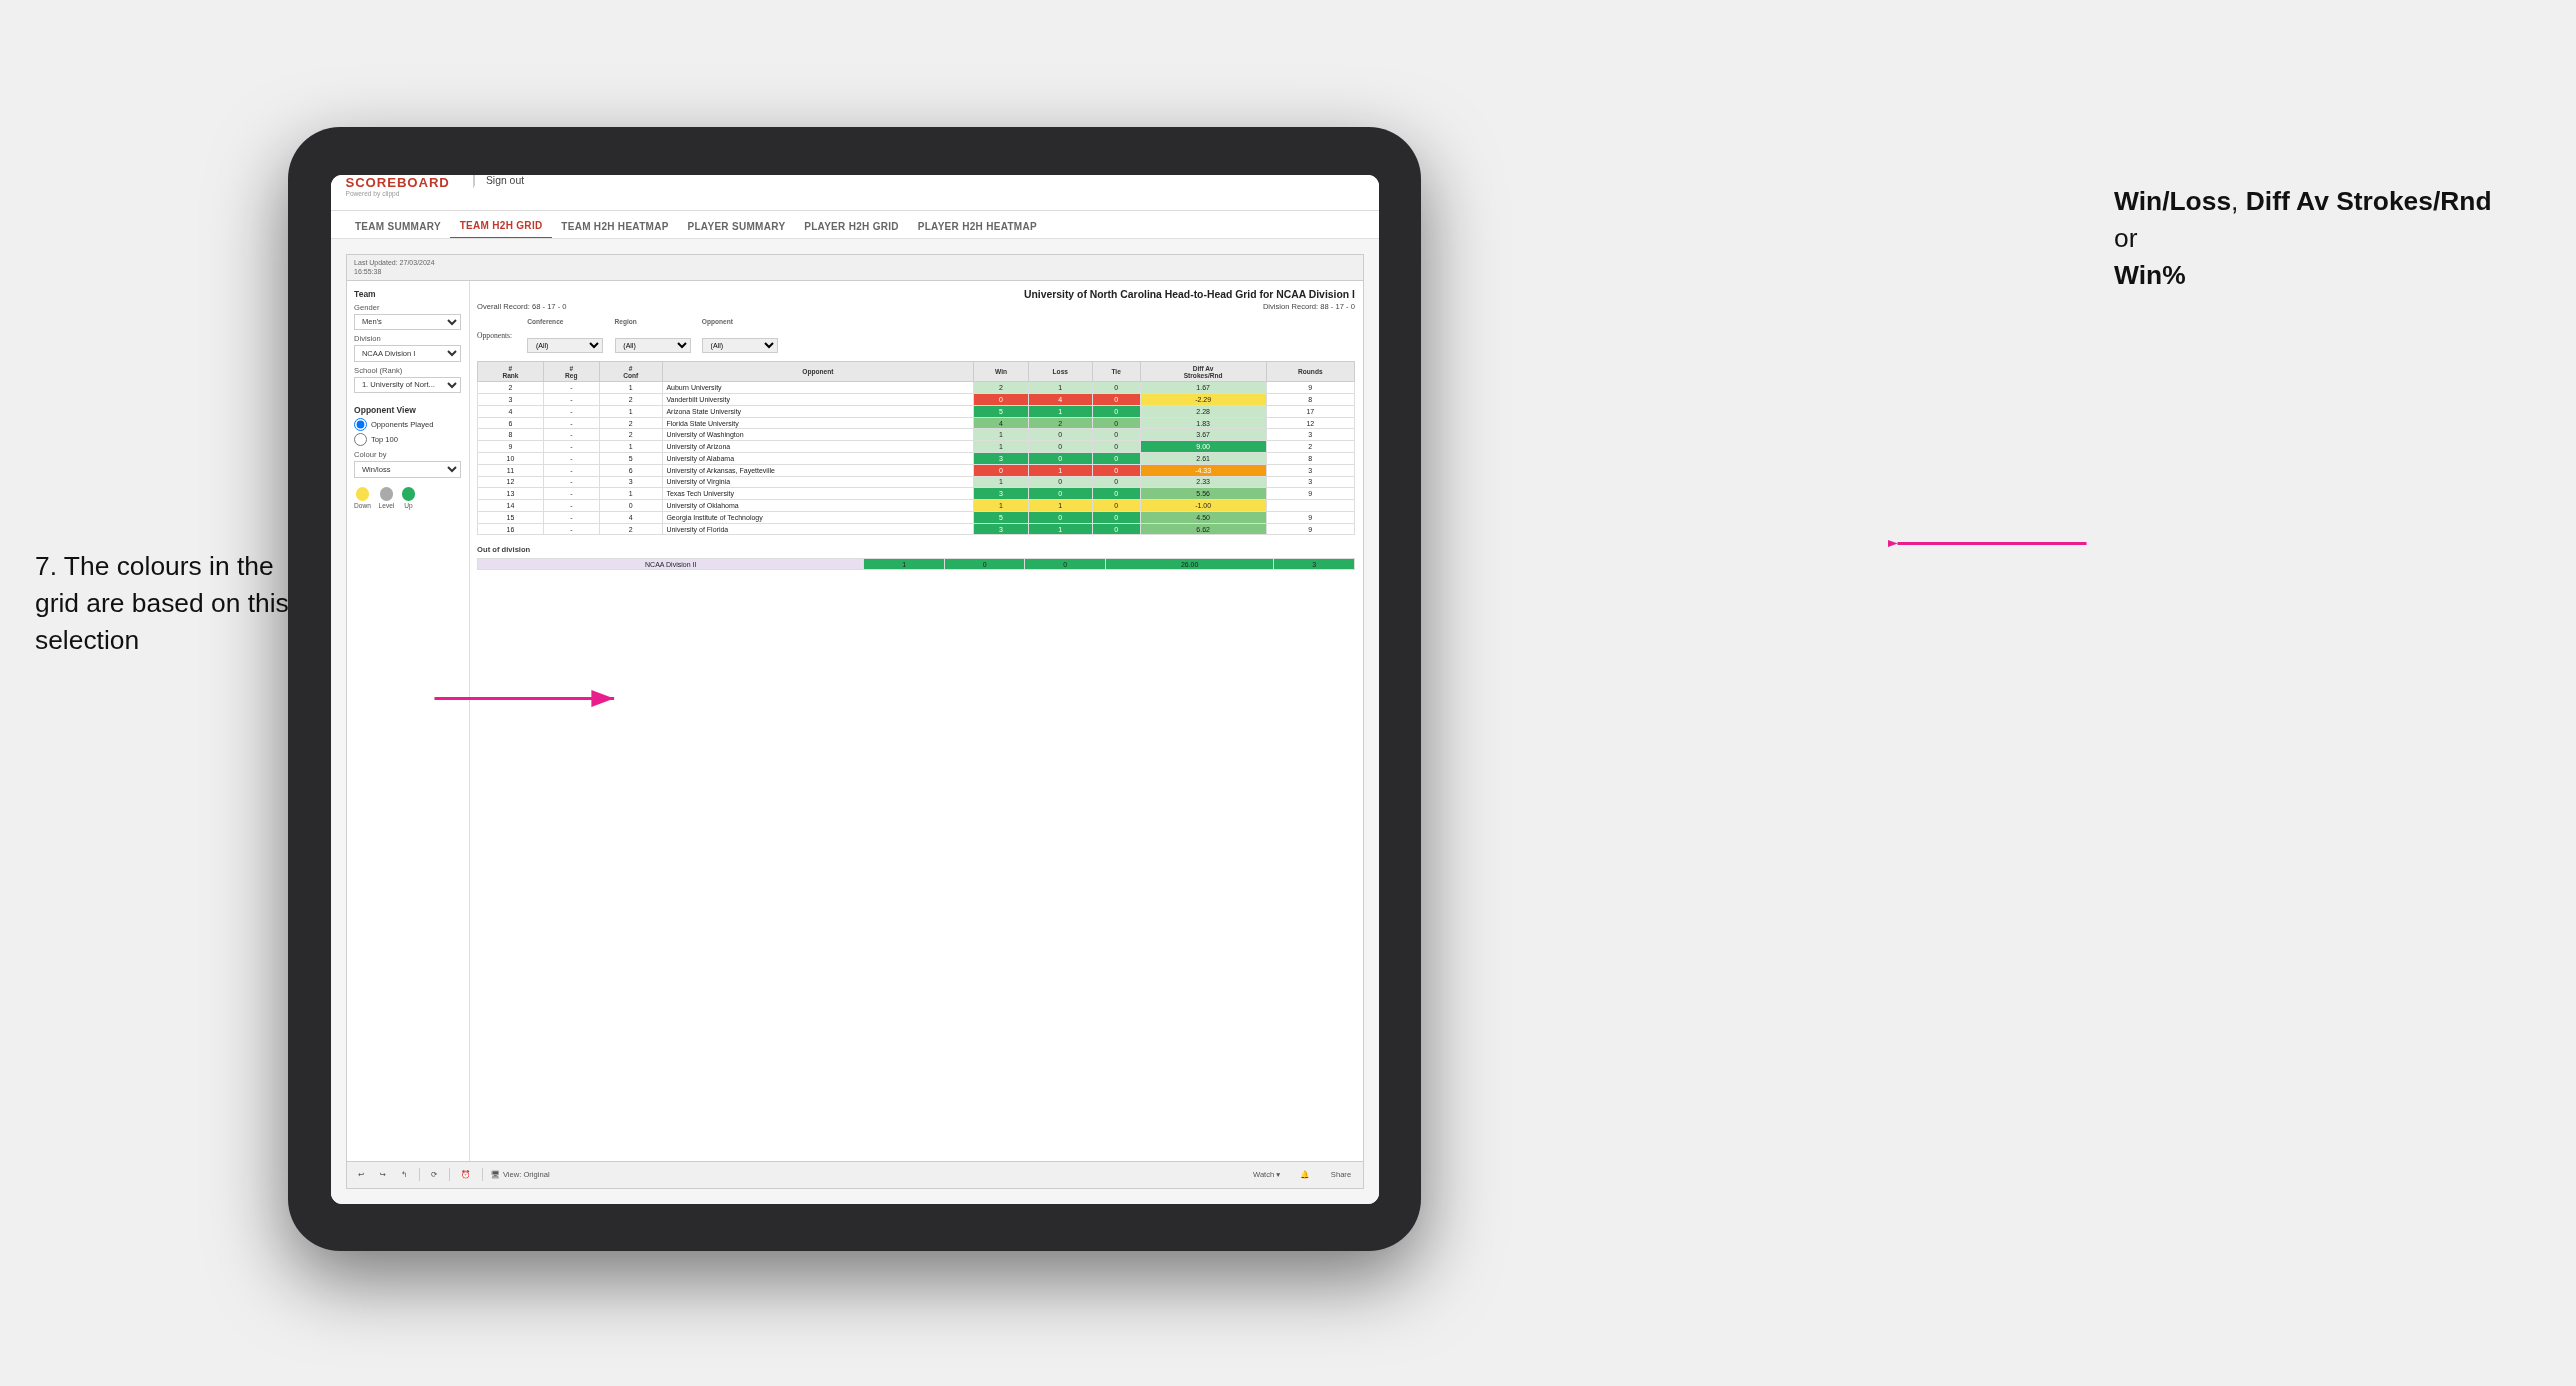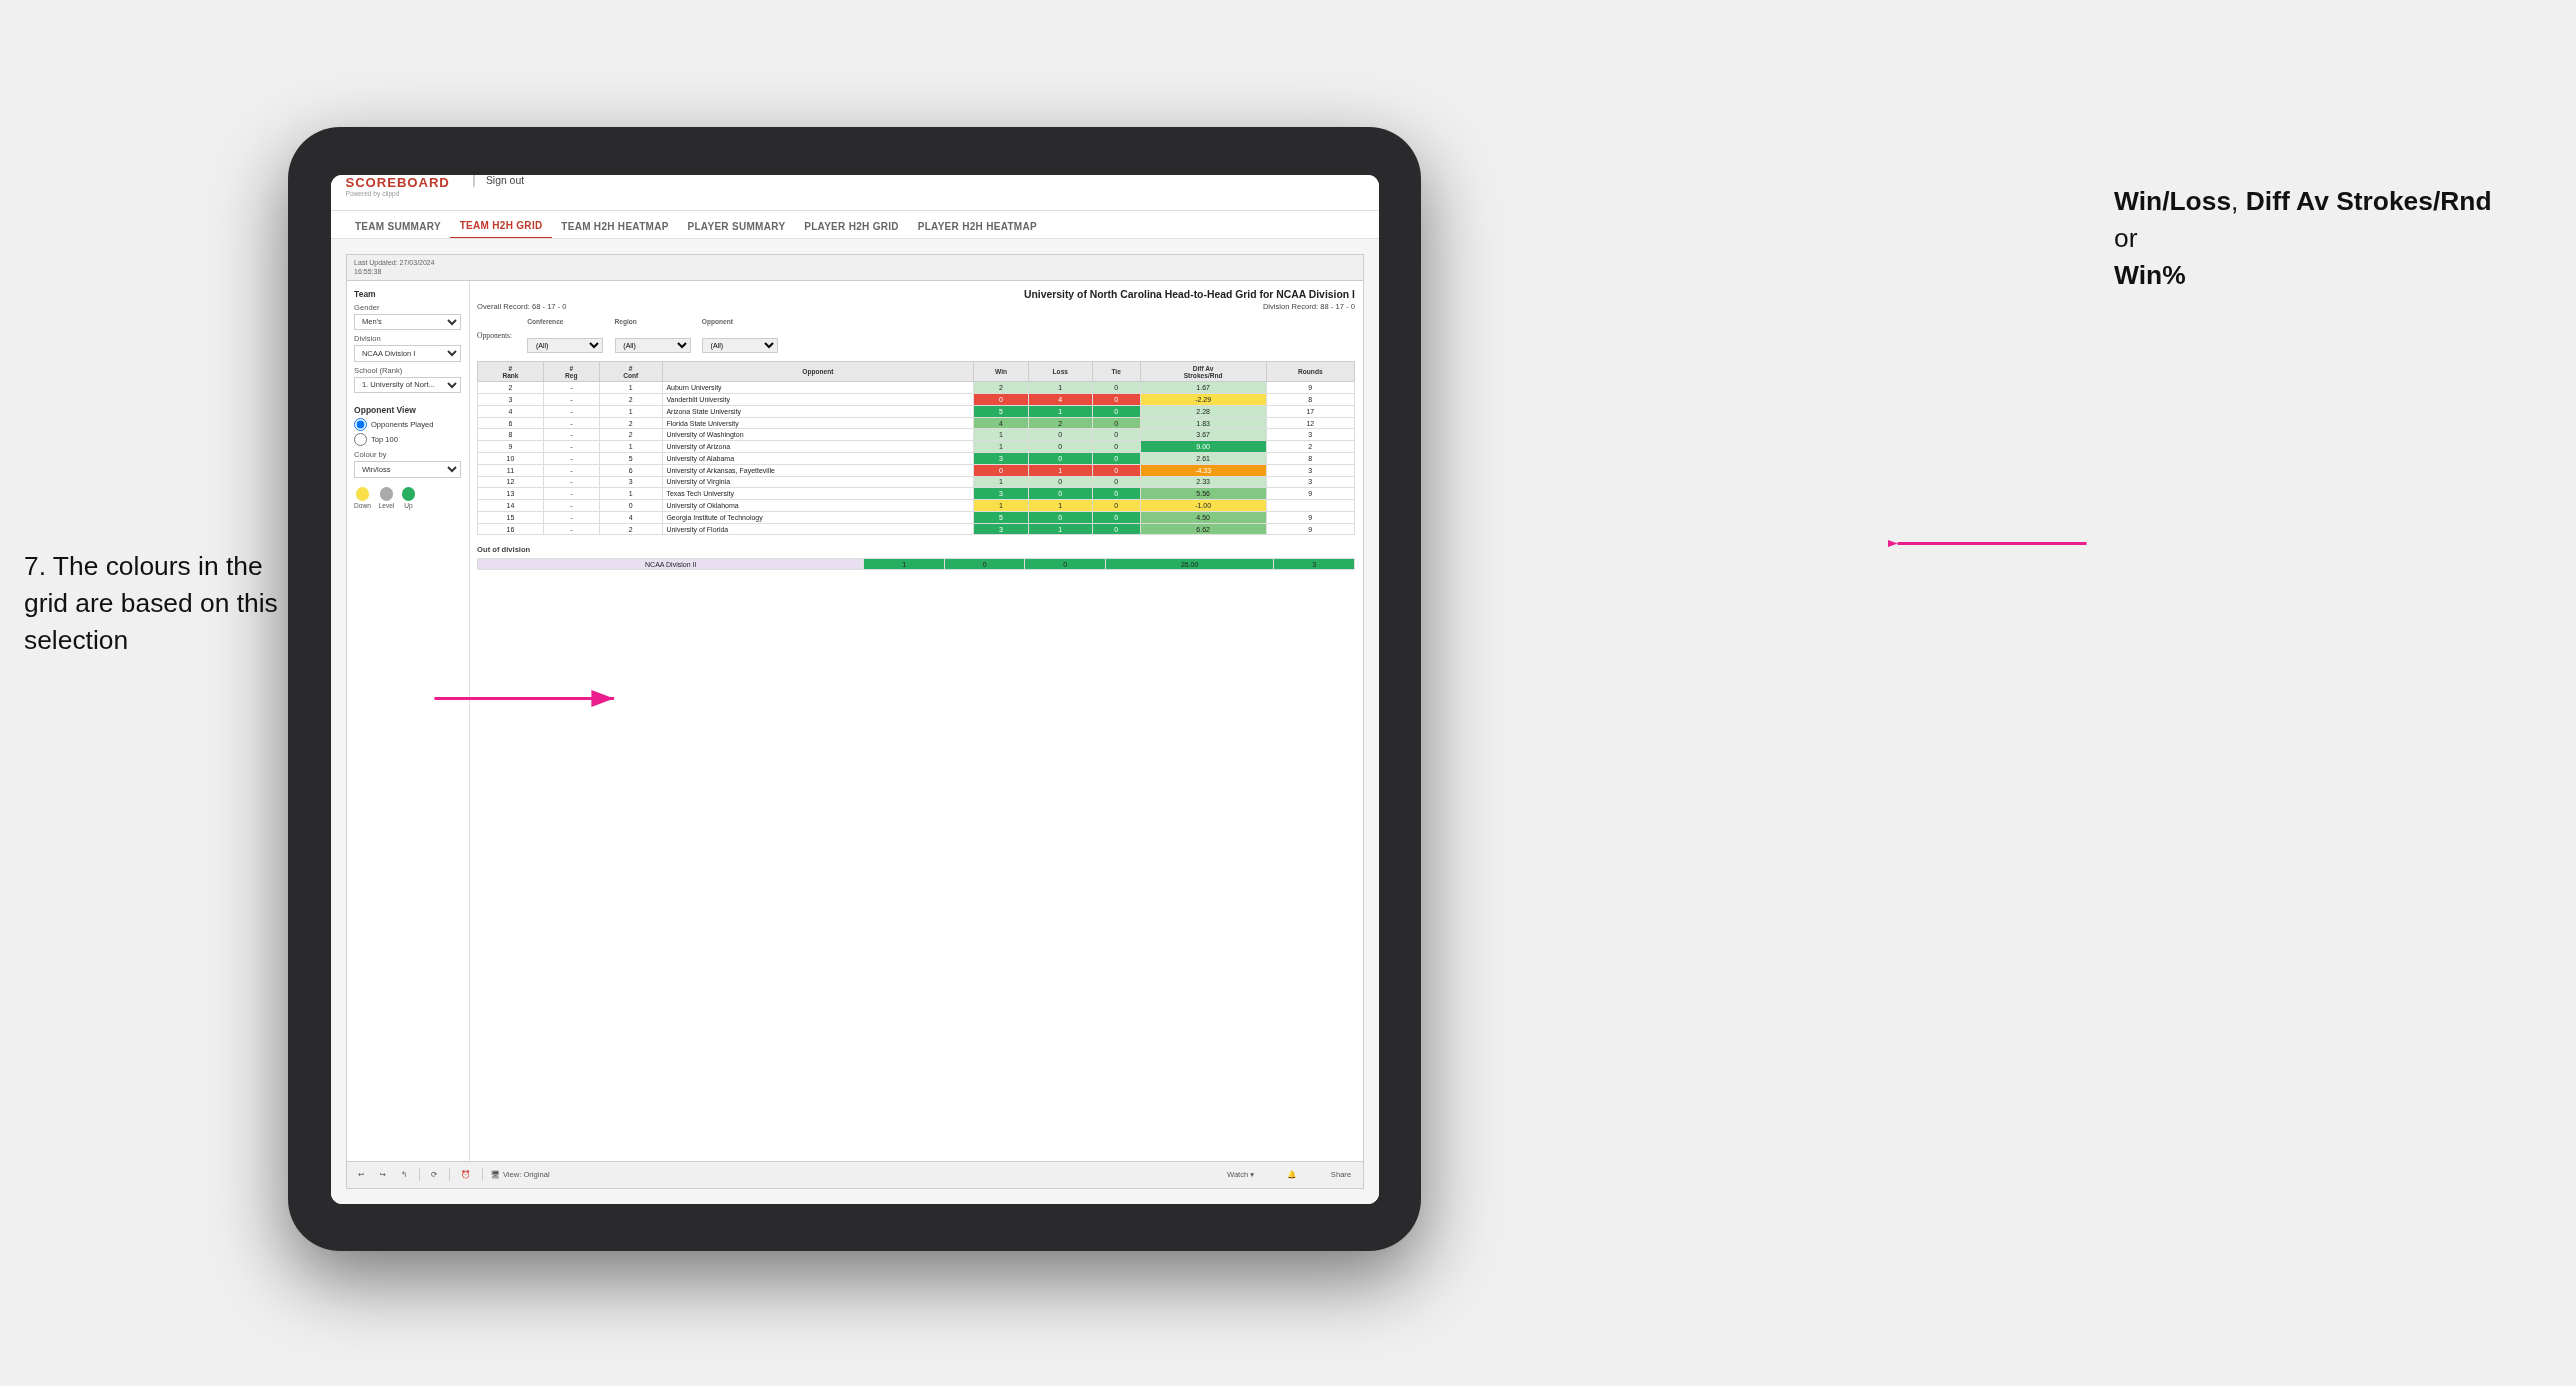--- a/index.html
+++ b/index.html
@@ -8,21 +8,21 @@
       font-family: -apple-system, BlinkMacSystemFont, 'Segoe UI', Arial, sans-serif;
       width: 2576px;
       height: 1386px;
       position: relative;
       overflow: hidden;
     }
 
     
     .annotation-left {
       position: absolute;
-      left: 24px;
+      left: 35px;
       top: 548px;
       width: 274px;
       font-size: 26.4px;
       font-weight: 400;
       line-height: 1.4;
       color: #111;
     }
 
     
     .annotation-right {
@@ -398,21 +398,21 @@
       color: #555;
       display: flex;
       align-items: center;
       gap: 2.8px;
     }
 
     .toolbar-right {
       margin-left: auto;
       display: flex;
       align-items: flex-end;
-      gap: 26px;
+      gap: 13px;
     }
 
     
     .pink-arrow-left {
       position: absolute;
       left: 307px;
       top: 661px;
       pointer-events: none;
     }
 

